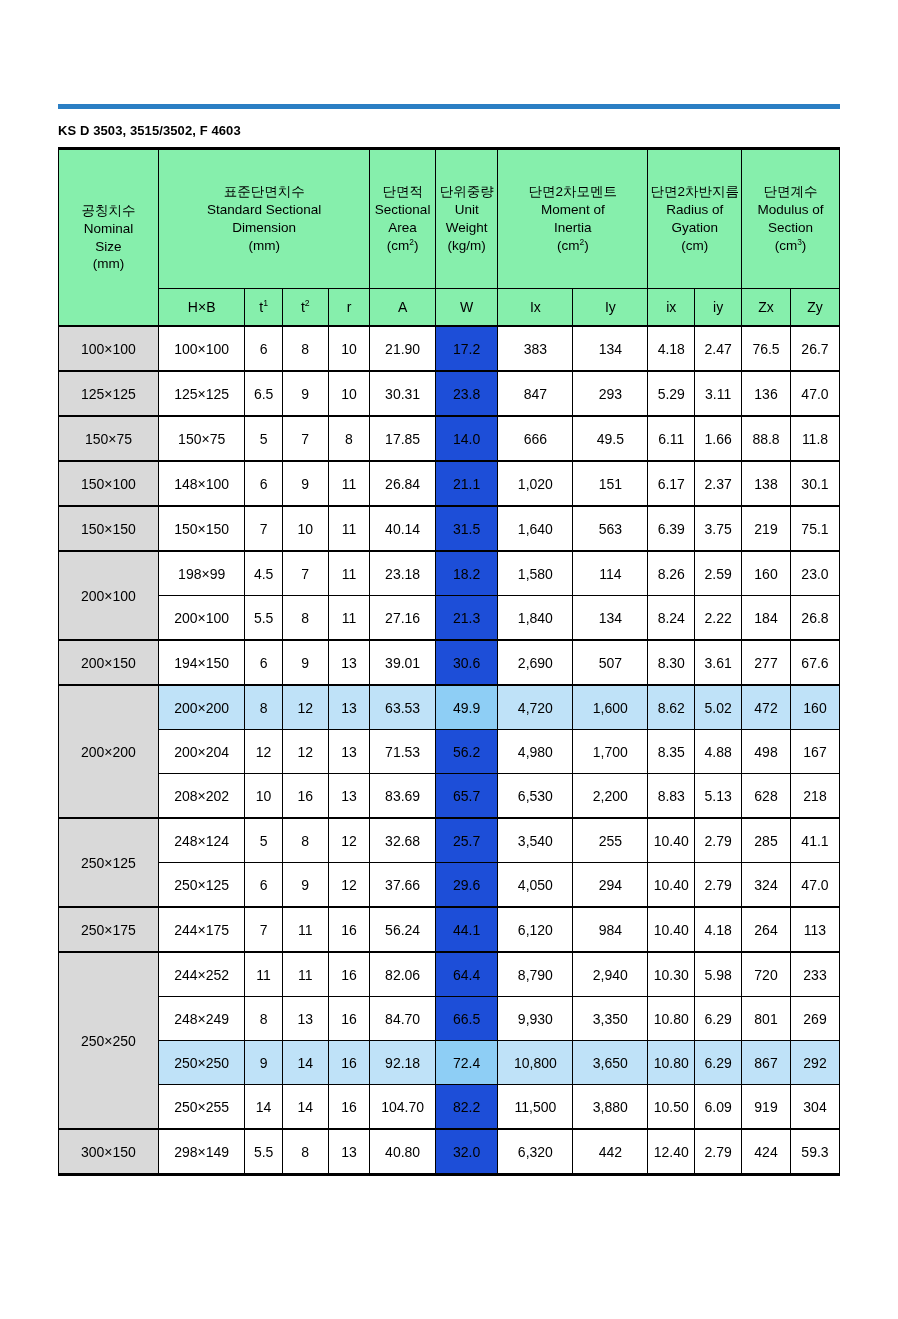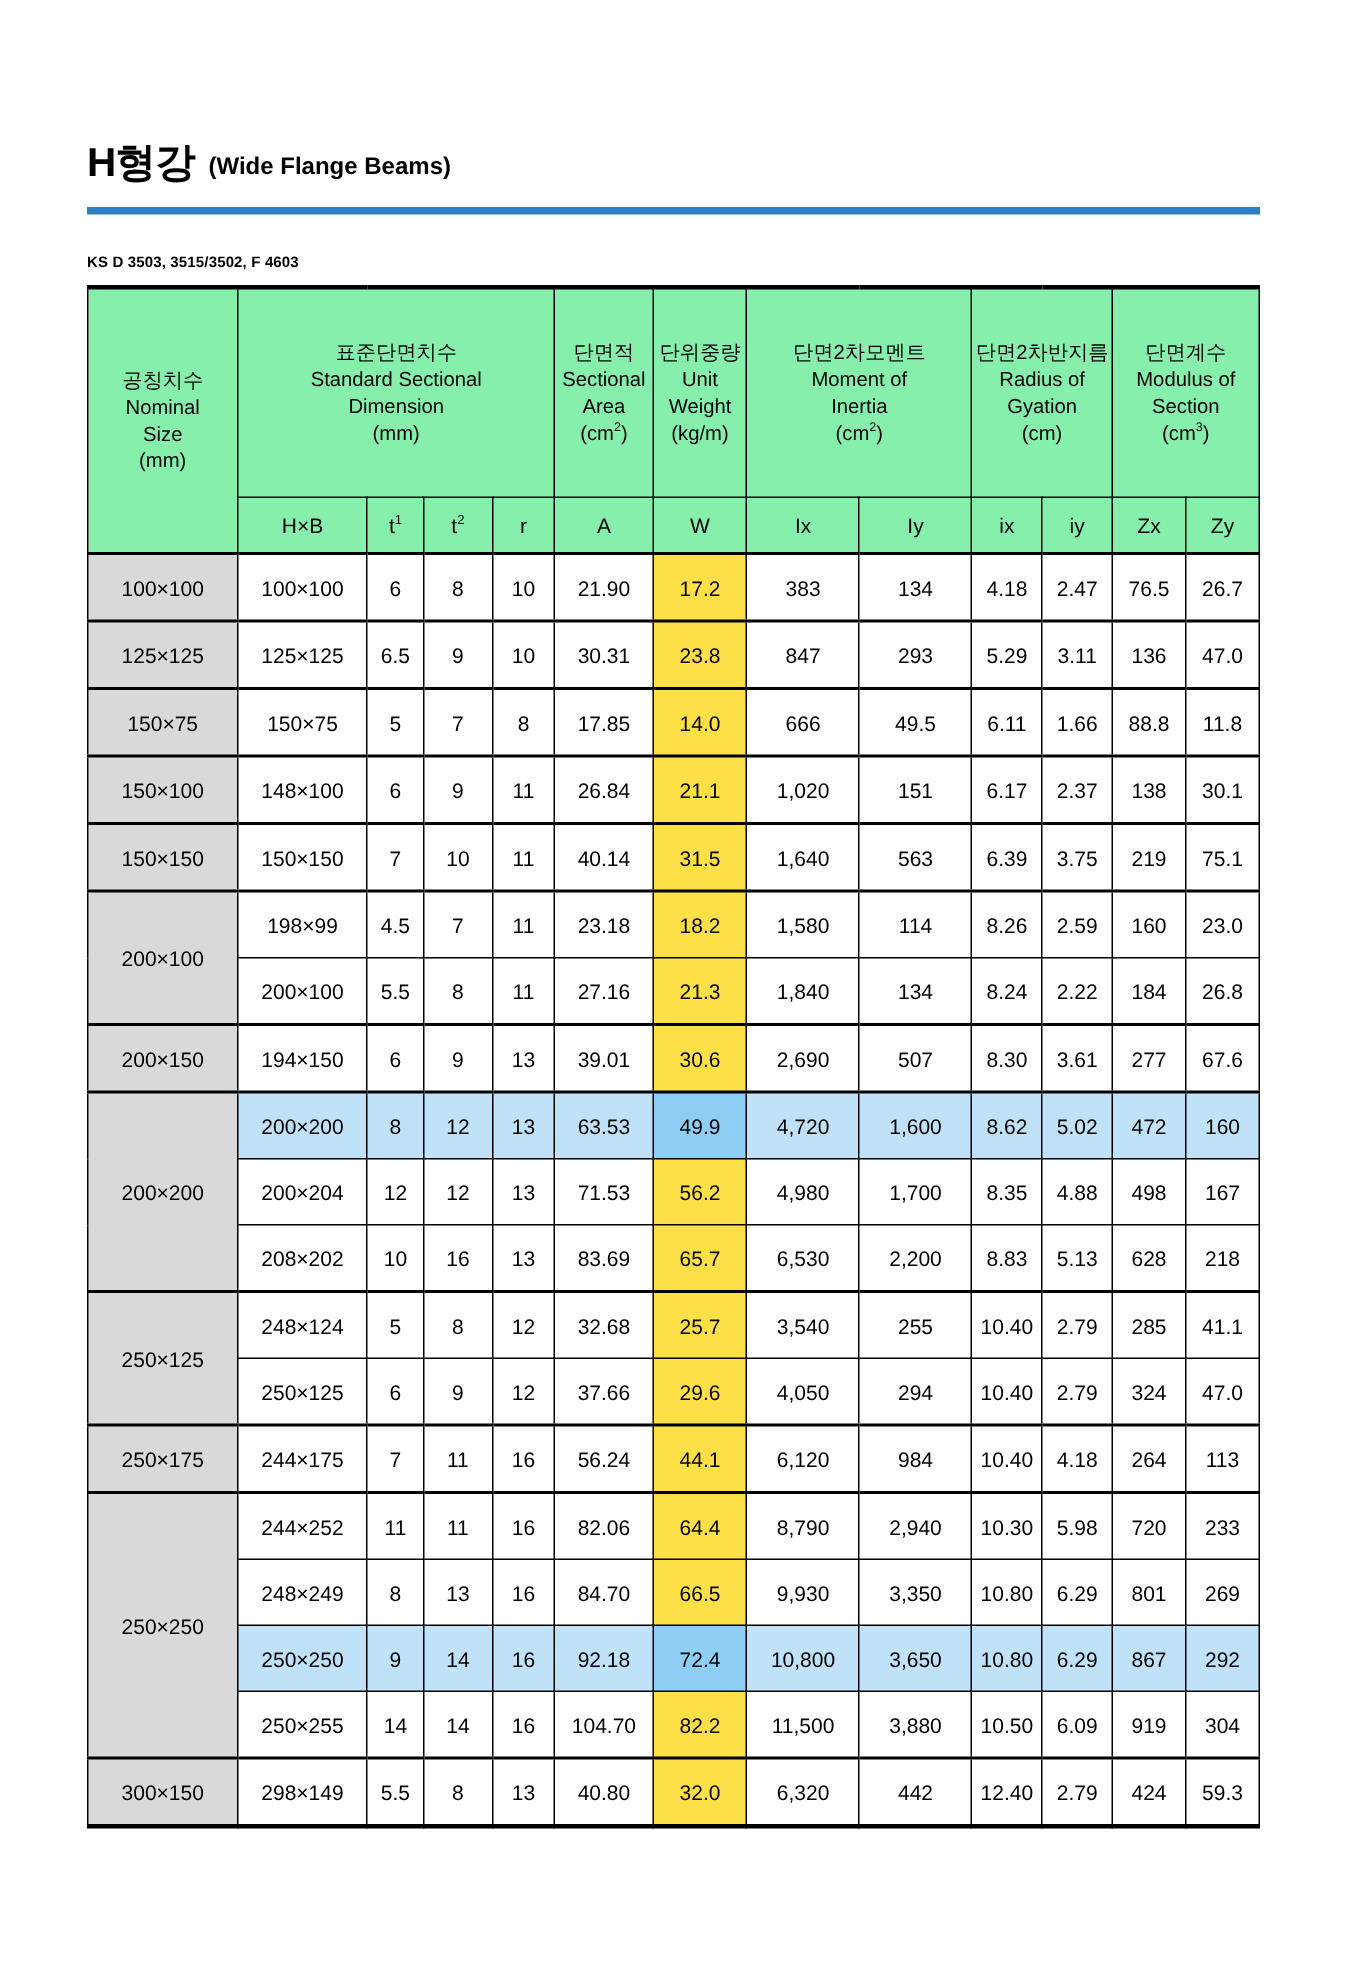--- a/index.html
+++ b/index.html
@@ -42,23 +42,23 @@
     position: relative;
     top: -1px;
   }
   .accent-rule {
     margin-top: 9px;
     height: 5px;
     background: #2b7fc4;
     width: 782px;
   }
   .standard-line {
-    margin-top: 27px;
+    margin-top: 14px;
     margin-bottom: 9px;
-    font-size: 10px;
+    font-size: 13px;
     font-weight: bold;
     letter-spacing: 0.1px;
   }
 
   
   table.spec {
     border-collapse: collapse;
     width: 782px;
     table-layout: fixed;
     font-size: 13px;
@@ -97,21 +97,21 @@
   tbody td {
     height: 43px;
     font-size: 14px;
     background: #ffffff;
   }
   td.nominal {
     background: #d9d9d9;
     font-size: 14px;
   }
   td.col-w {
-    background: #fde047;
+    background: #1d4ed8;
   }
   tr.hl td {
     background: #bfe2f8;
   }
   tr.hl td.col-w {
     background: #8ecef5;
   }
   tr.hl td.nominal {
     background: #d9d9d9;
   }
@@ -129,24 +129,20 @@
   }
   tr.hl.sub > td {
     border-top: 1px solid #bfe2f8;
   }
 </style>
 </head>
 <body>
 
 <div class="page">
 
-  <div class="title-row">
-    <span class="title-ko">H형강</span>
-    <span class="title-en">(Wide Flange Beams)</span>
-  </div>
 
   <div class="accent-rule"></div>
 
   <div class="standard-line">KS D 3503, 3515/3502, F 4603</div>
 
   <table class="spec">
     <colgroup>
       <col style="width:96px">
       <col style="width:83px">
       <col style="width:36px">

